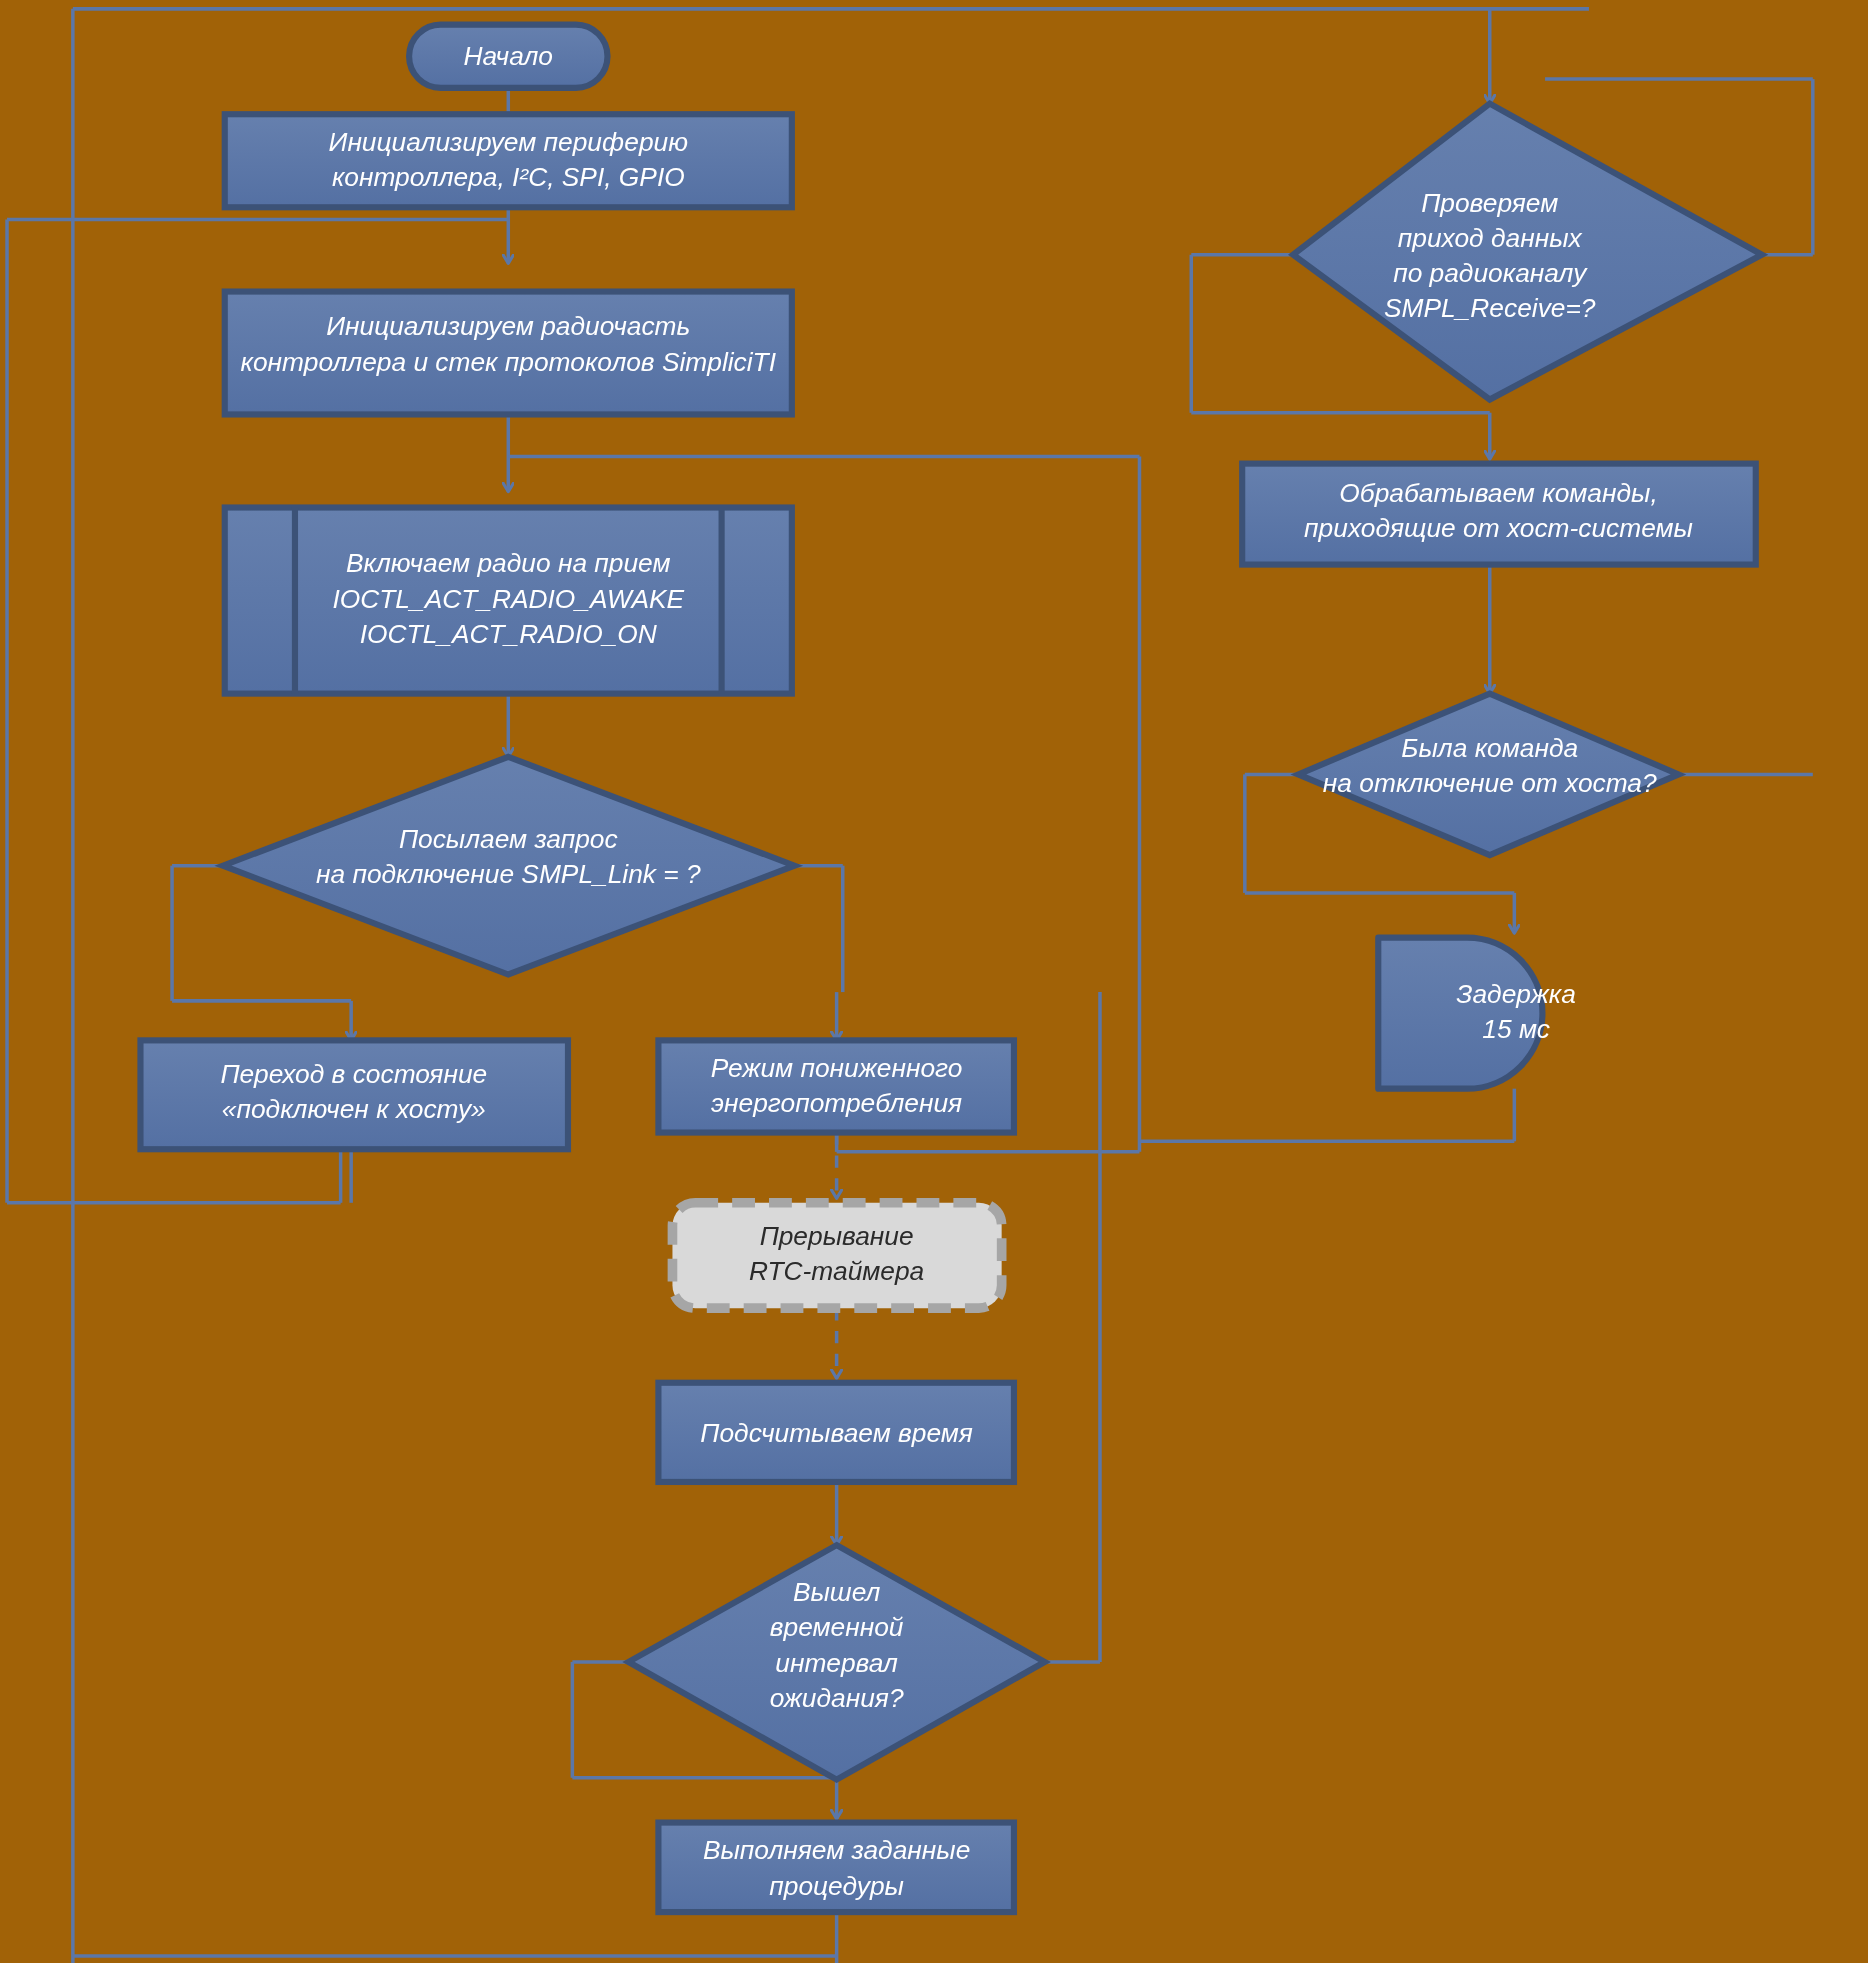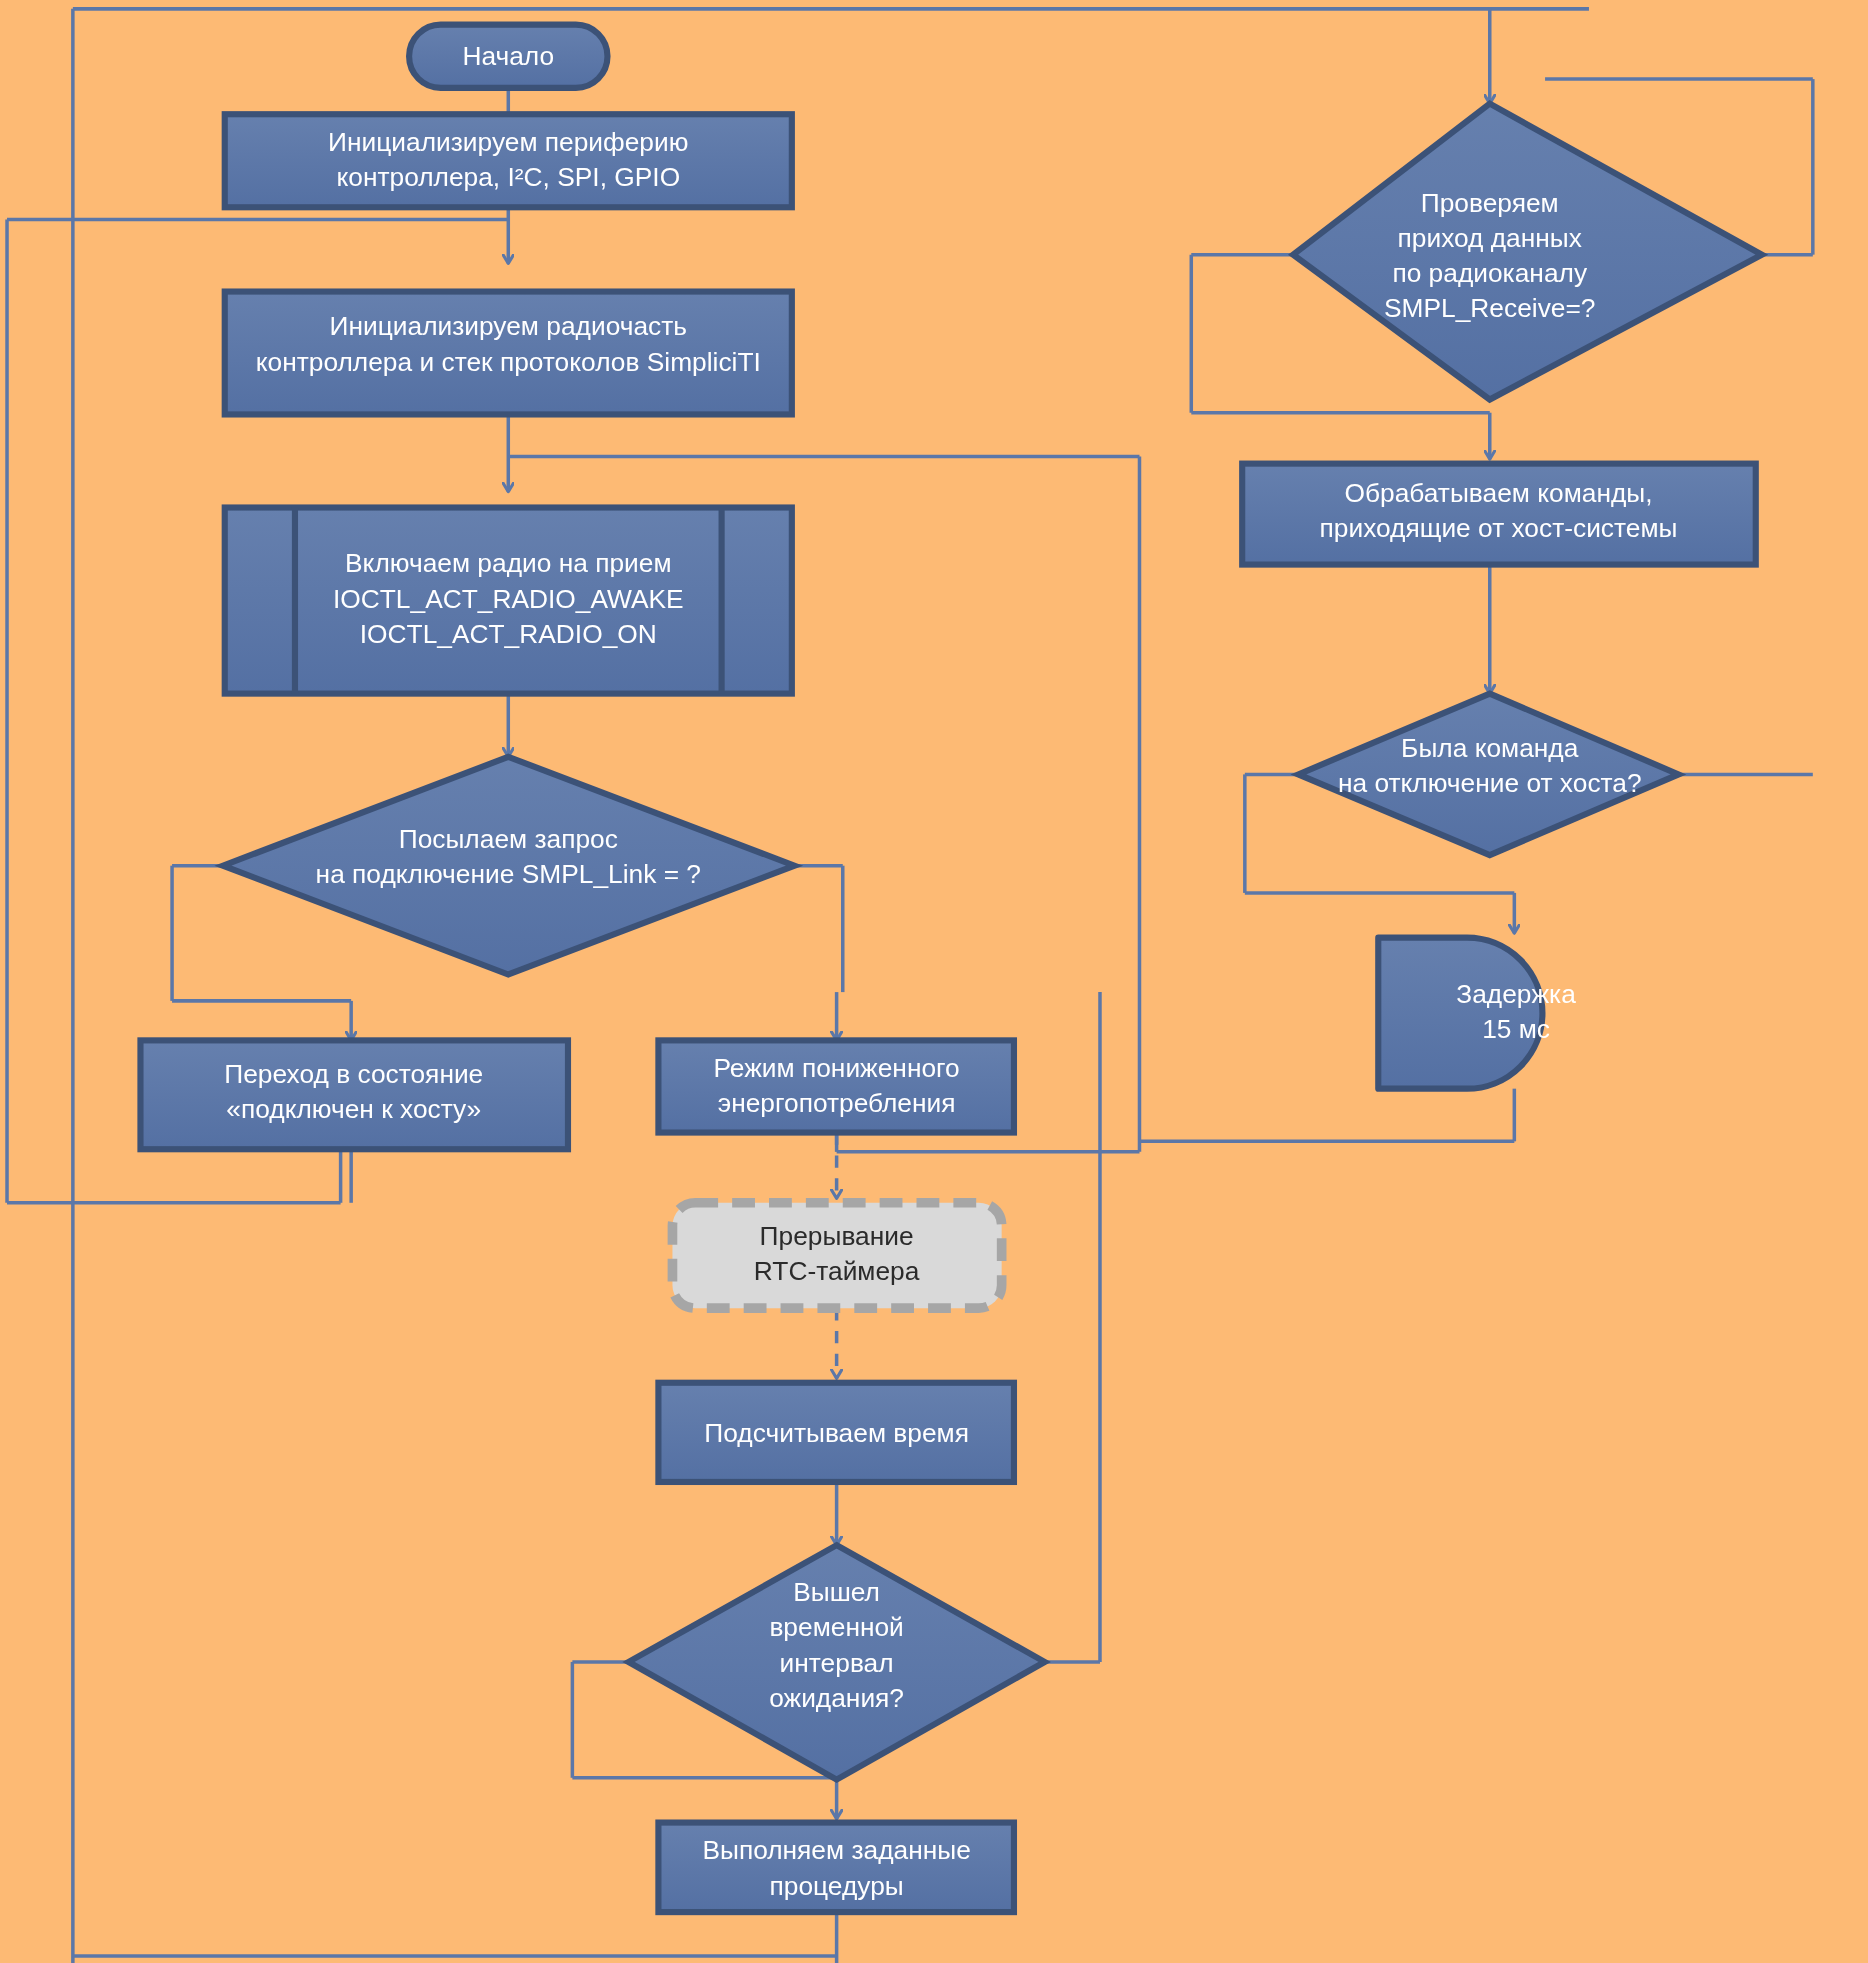--- a/index.html
+++ b/index.html
@@ -1,17 +1,17 @@
 <!DOCTYPE html>
 <html style="font-size:14px"><head>
 <meta charset="utf-8">
 <style>
   html,body{margin:0;padding:0;background:#ffffff;}
   body{font-family:"Liberation Sans",sans-serif;}
-  #stage{position:relative;width:1869px;height:1964px;background:#fdba74;overflow:hidden;}
+  #stage{position:relative;width:1869px;height:1964px;background:#a16207;overflow:hidden;font-style:italic;}
   svg{display:block;}
   .nodetext{fill:#ffffff;font-family:"Liberation Sans",sans-serif;font-size:30px;}
   .nodetext-dark{fill:#2b2b2b;font-family:"Liberation Sans",sans-serif;font-size:30px;}
 </style>
 </head>
 <body>
 
 <div id="stage">
 <svg width="1869" height="1964" viewBox="0 0 2129 2237" xmlns="http://www.w3.org/2000/svg">
 

